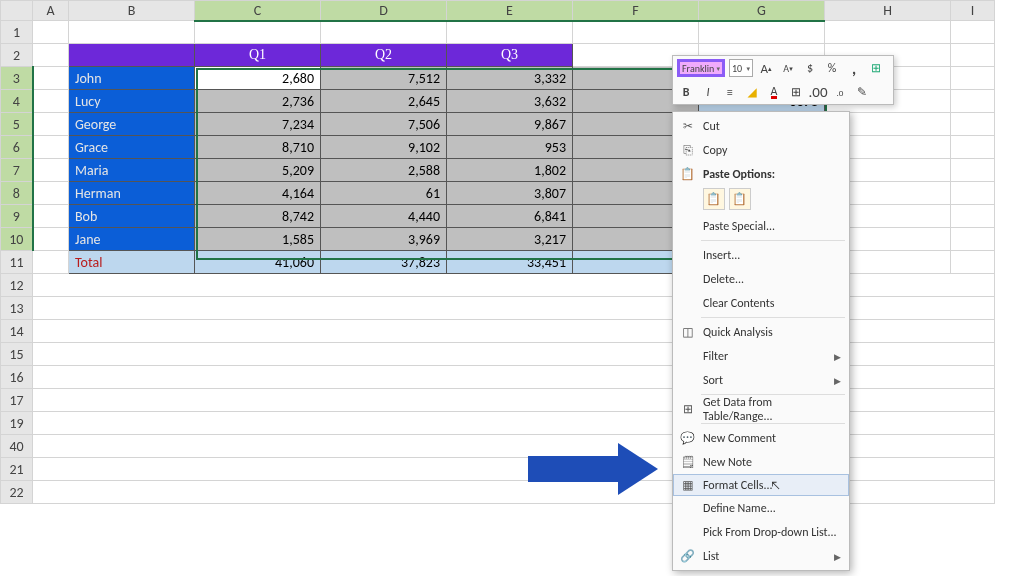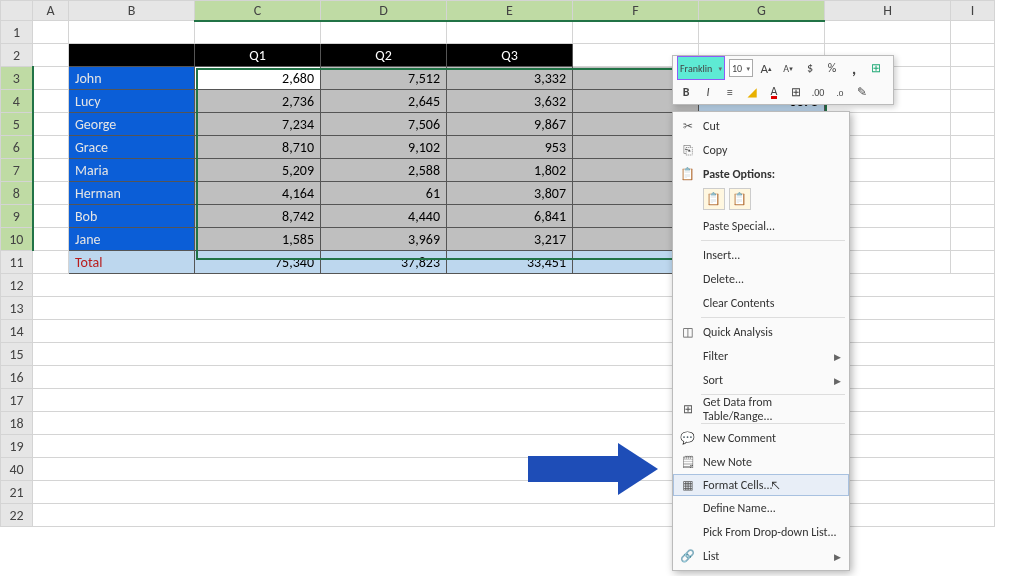--- a/index.html
+++ b/index.html
@@ -14,33 +14,33 @@
 .sheet .rowhdr.sel { background: #bfdba4; border-right: 2px solid #217346; }
 .sheet td.cell { height: 23px; padding: 0 4px; }
 .rownum { width: 32px; }
 
 .w-A { width: 36px; }
 .w-B { width: 126px; }
 .w-C, .w-D, .w-E, .w-F, .w-G { width: 126px; }
 .w-H { width: 126px; }
 .w-I { width: 44px; }
 
-.hdr-blue { background: #000000; color: #fff; font-weight: bold; text-align: center; border: 1px solid #555 !important; }
+.hdr-blue { background: #6d28d9; color: #fff; font-weight: bold; text-align: center; border: 1px solid #555 !important; font-family: Liberation Serif, serif; }
 .name-cell { background: #0b5ed7; color: #e5e5e5; font-weight: bold; padding-left: 6px !important; border: 1px solid #555 !important; }
 .data-cell { background: #bfbfbf; color: #000; font-weight: bold; text-align: right; padding-right: 6px !important; border: 1px solid #555 !important; }
 .active-cell { background: #fff !important; margin-top: 8px; }
 .total-label { background: #bdd7ee; color: #b91c1c; font-weight: bold; padding-left: 6px !important; border: 1px solid #555 !important; }
 .total-cell { background: #bdd7ee; color: #000; font-weight: bold; text-align: right; padding-right: 6px !important; border: 1px solid #555 !important; }
 .sum-col { background: #bdd7ee; font-weight: bold; text-align: right; padding-right: 6px !important; border: 1px solid #555 !important; }
 
 .sel-outline { position: absolute; border: 2px solid #217346; pointer-events: none; }
 
 .mini-toolbar { position: absolute; top: 55px; left: 672px; width: 222px; background: #fafafa; border: 1px solid #bbb; box-shadow: 2px 2px 6px rgba(0,0,0,0.2); font-size: 12px; color: #444; }
 .mini-row { display: flex; align-items: center; height: 24px; padding: 2px 4px; gap: 4px; }
-.mini-font { width: 48px; height: 24px; border: 1px solid #8b5cf6; font-size: 10px; padding: 0 2px; background: #5eead4; display: flex; align-items: center; justify-content: space-between; }
+.mini-font { width: 48px; height: 18px; border: 3px solid #8b5cf6; font-size: 10px; padding: 0 2px; background: #f0abfc; display: flex; align-items: center; justify-content: space-between; }
 .mini-size { width: 24px; height: 18px; border: 1px solid #aaa; font-size: 10px; padding: 0 2px; background: #fff; display: flex; align-items: center; justify-content: space-between; }
 .mini-btn { width: 18px; height: 18px; display: flex; align-items: center; justify-content: center; font-size: 12px; }
 .dd { font-size: 7px; color: #666; }
 
 .ctx-menu { position: absolute; top: 111px; left: 672px; width: 178px; background: #fafafa; border: 1px solid #bbb; box-shadow: 2px 2px 8px rgba(0,0,0,0.3); font-size: 12px; color: #333; padding: 2px 0; }
 .ctx-item { display: flex; align-items: center; height: 24px; padding: 0 8px 0 6px; cursor: default; }
 .ctx-item:hover, .ctx-item.hover { background: #e8eef7; border: 1px solid #a8c1e0; height: 22px; padding: 0 7px 0 5px; }
 .ctx-icon { width: 18px; height: 16px; display: flex; align-items: center; justify-content: center; margin-right: 6px; font-size: 12px; color: #555; }
 .ctx-label { flex: 1; }
 .ctx-arrow { font-size: 9px; color: #666; }
@@ -198,21 +198,21 @@
   <td class="cell data-cell"></td>
   <td class="cell sum-col"><span>771</span></td>
   <td class="cell"></td>
           <td class="cell"></td>
         </tr>
 
 <tr>
           <th class="rowhdr">11</th>
           <td class="cell"></td>
   <td class="cell total-label">Total</td>
-  <td class="cell total-cell">75,340</td>
+  <td class="cell total-cell">41,060</td>
   <td class="cell total-cell">37,823</td>
   <td class="cell total-cell">33,451</td>
   <td class="cell total-cell"></td>
   <td class="cell total-cell"></td>
   <td class="cell"></td>
           <td class="cell"></td>
         </tr>
 
 <tr>
           <th class="rowhdr">12</th>
@@ -229,24 +229,20 @@
 <tr>
           <th class="rowhdr">15</th>
           <td class="cell" colspan="9"></td>
         </tr>
 <tr>
           <th class="rowhdr">16</th>
           <td class="cell" colspan="9"></td>
         </tr>
 <tr>
           <th class="rowhdr">17</th>
-          <td class="cell" colspan="9"></td>
-        </tr>
-<tr>
-          <th class="rowhdr">18</th>
           <td class="cell" colspan="9"></td>
         </tr>
 <tr>
           <th class="rowhdr">19</th>
           <td class="cell" colspan="9"></td>
         </tr>
 <tr>
           <th class="rowhdr">40</th>
           <td class="cell" colspan="9"></td>
         </tr>
@@ -289,21 +285,21 @@
   </div>
   <div class="mini-row">
     <div class="mini-btn" style="font-weight:bold">B</div>
     <div class="mini-btn" style="font-style:italic">I</div>
     <div class="mini-btn">≡</div>
     <div class="mini-btn" style="color:#e8b000">◢</div>
     <div class="mini-btn">
         <span style="border-bottom:3px solid #d00;line-height:10px">A</span>
       </div>
     <div class="mini-btn">⊞</div>
-    <div class="mini-btn" style="font-size:10px">.00</div>
+    <div class="mini-btn" style="font-size:15px">.00</div>
     <div class="mini-btn" style="font-size:9px">.0</div>
     <div class="mini-btn">✎</div>
   </div>
 </div>
 
 <div class="ctx-menu">
   <div class="ctx-item">
       <span class="ctx-icon">✂</span>
       <span class="ctx-label">Cut</span>
     </div>

